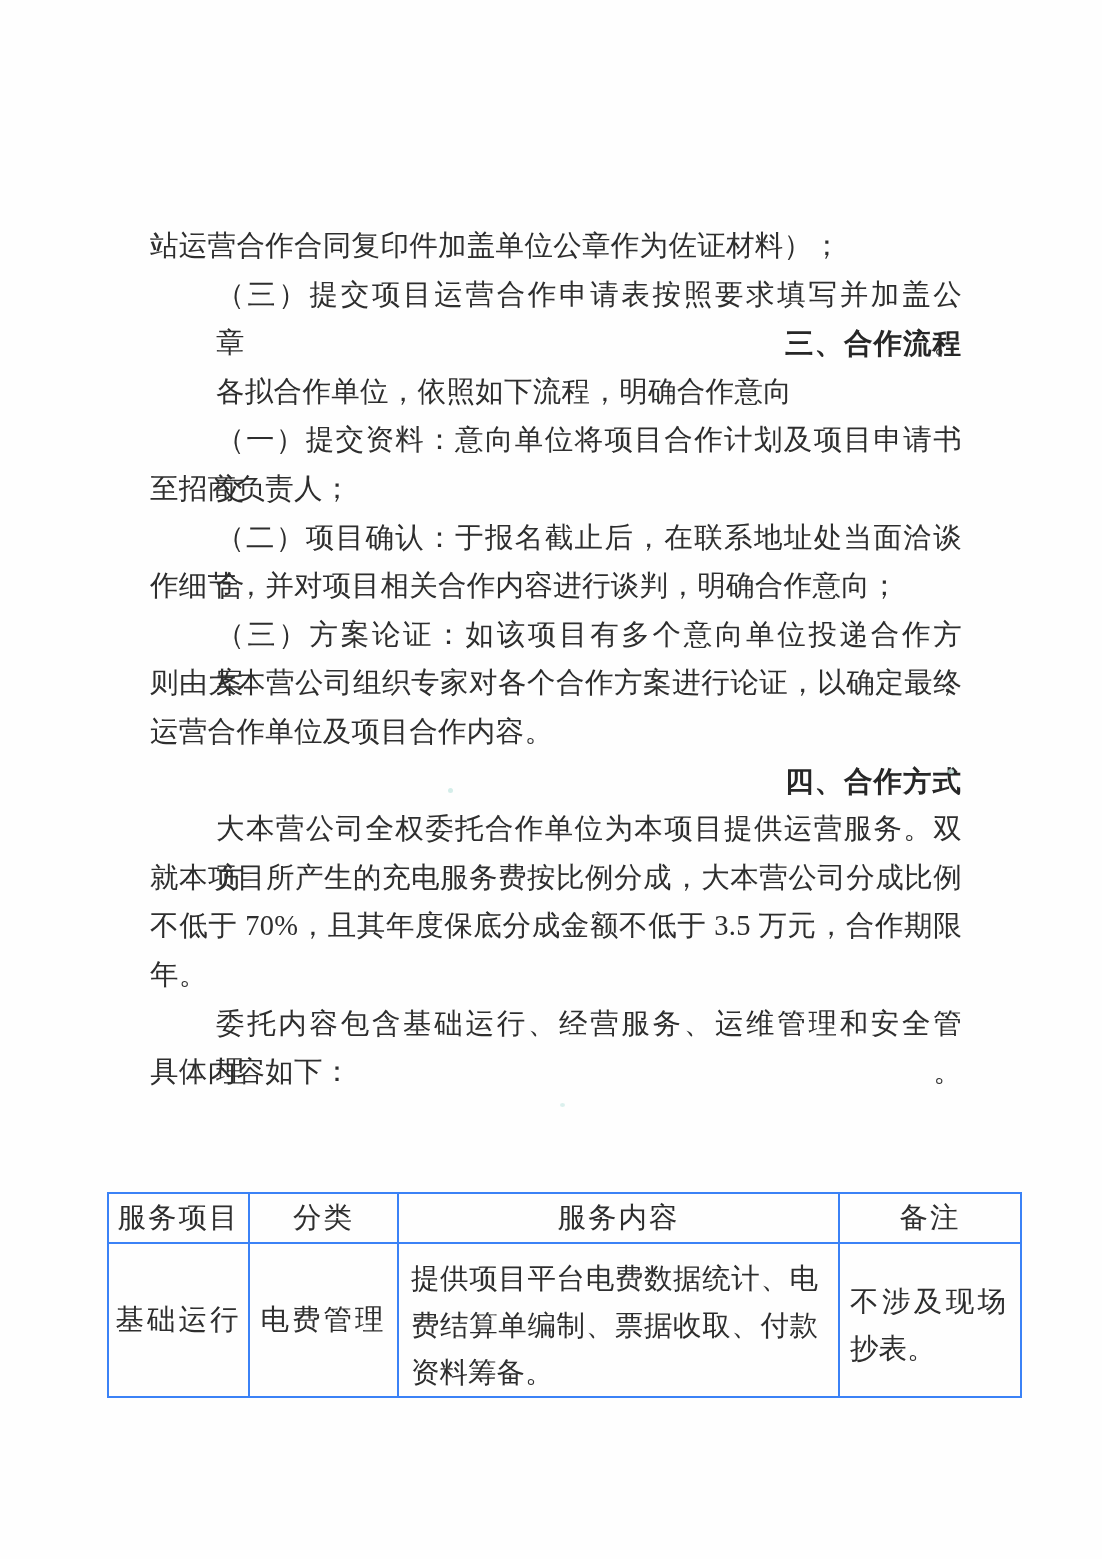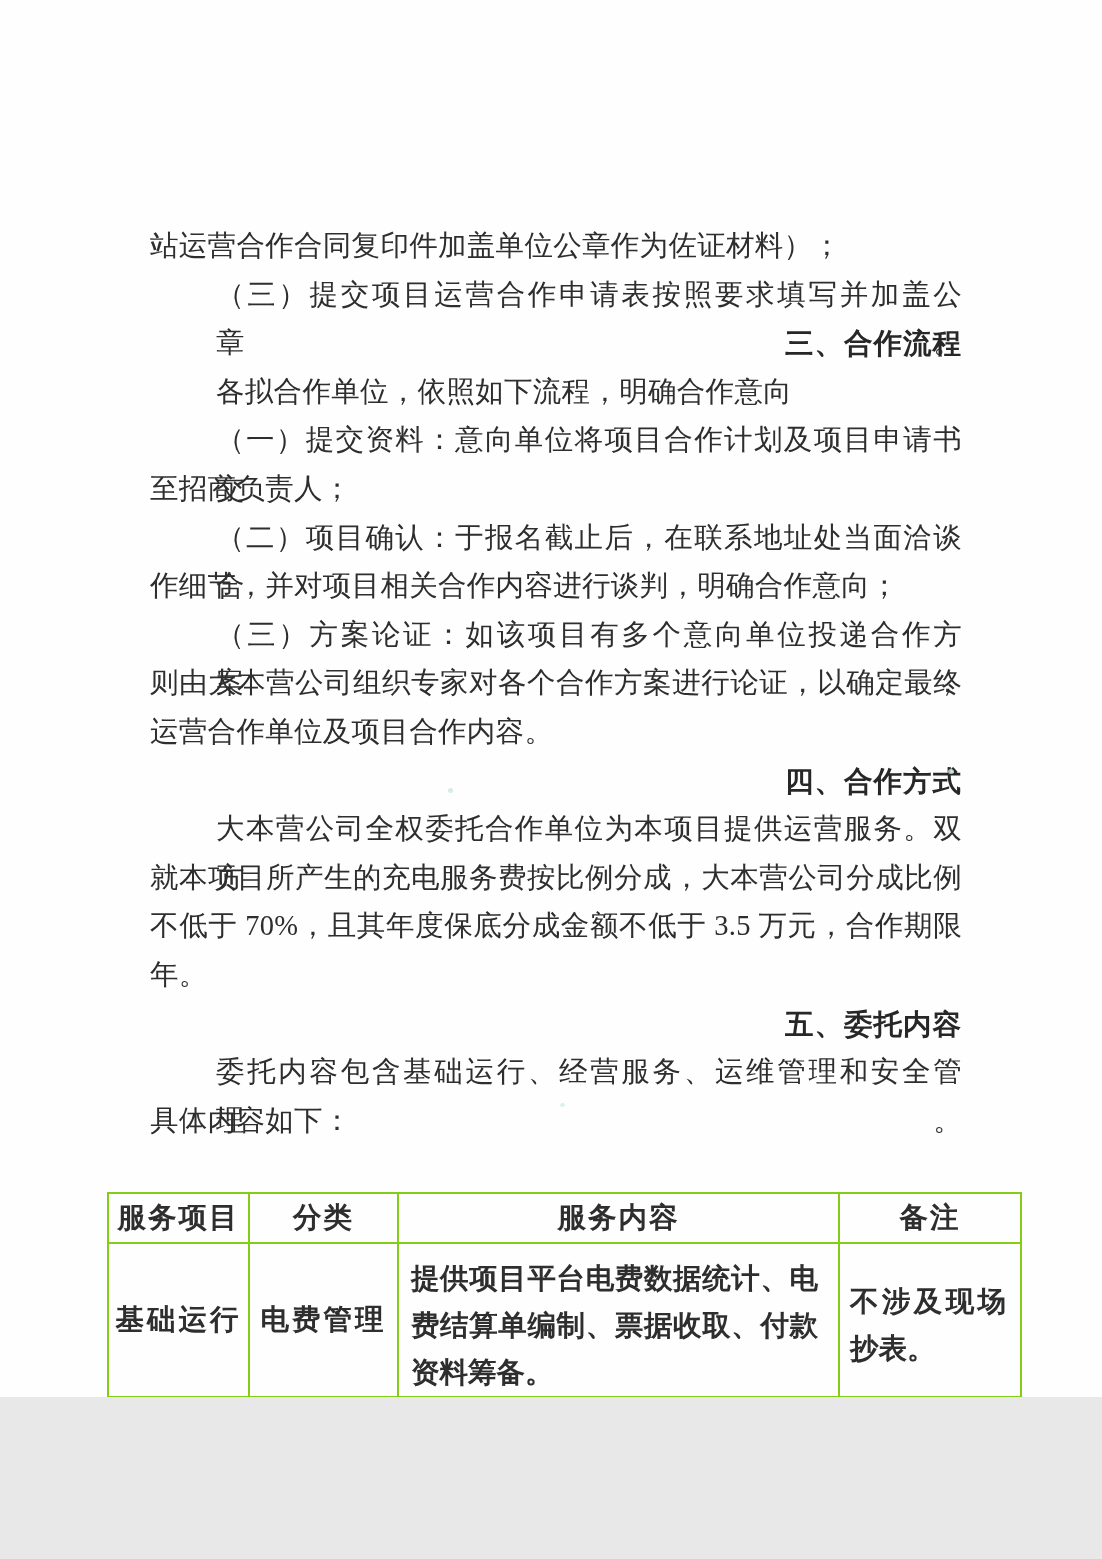--- a/index.html
+++ b/index.html
@@ -3,21 +3,21 @@
 <meta charset="utf-8">
 <style>
   html, body {
     margin: 0;
     padding: 0;
     background: #e8e8e8;
   }
   .page {
     position: relative;
     width: 1102px;
-    height: 1397px;
+    height: 1559px;
     background: #fefefe;
     overflow: hidden;
     font-family: "Liberation Serif", "DejaVu Serif", serif;
     color: #2e2e2e;
   }
   
   .doc-body {
     position: absolute;
     left: 150px;
     top: 222px;
@@ -52,23 +52,23 @@
     width: 913px;
     border-collapse: collapse;
     table-layout: fixed;
     color: #2e2e2e;
   }
   .svc-table col.c1 { width: 141px; }
   .svc-table col.c2 { width: 149px; }
   .svc-table col.c3 { width: 441px; }
   .svc-table col.c4 { width: 182px; }
   .svc-table th, .svc-table td {
-    border: 2px solid #84cc16;
+    border: 2px solid #3b82f6;
     padding: 0;
-    font-weight: 700;
+    font-weight: 400;
     font-size: 28.5px;
   }
   .svc-table thead tr { height: 50px; }
   .svc-table tbody tr { height: 146px; }
   .svc-table th {
     text-align: center;
     vertical-align: middle;
     letter-spacing: 2px;
   }
   td.center-cell {
@@ -112,21 +112,20 @@
       <div class="line indent justify">（二）项目确认：于报名截止后，在联系地址处当面洽谈合</div>
       <div class="line">作细节，并对项目相关合作内容进行谈判，明确合作意向；</div>
       <div class="line indent justify">（三）方案论证：如该项目有多个意向单位投递合作方案，</div>
       <div class="line justify">则由大本营公司组织专家对各个合作方案进行论证，以确定最终</div>
       <div class="line">运营合作单位及项目合作内容。</div>
       <div class="line indent heading">四、合作方式</div>
       <div class="line indent justify">大本营公司全权委托合作单位为本项目提供运营服务。双方</div>
       <div class="line justify">就本项目所产生的充电服务费按比例分成，大本营公司分成比例</div>
       <div class="line justify">不低于 70%，且其年度保底分成金额不低于 3.5 万元，合作期限</div>
       <div class="line">年。</div>
-      <div class="line indent heading">五、委托内容</div>
       <div class="line indent justify">委托内容包含基础运行、经营服务、运维管理和安全管理。</div>
       <div class="line">具体内容如下：</div>
     </div>
 
   <table class="svc-table">
     <colgroup>
       <col class="c1">
         <col class="c2">
         <col class="c3">
         <col class="c4">

